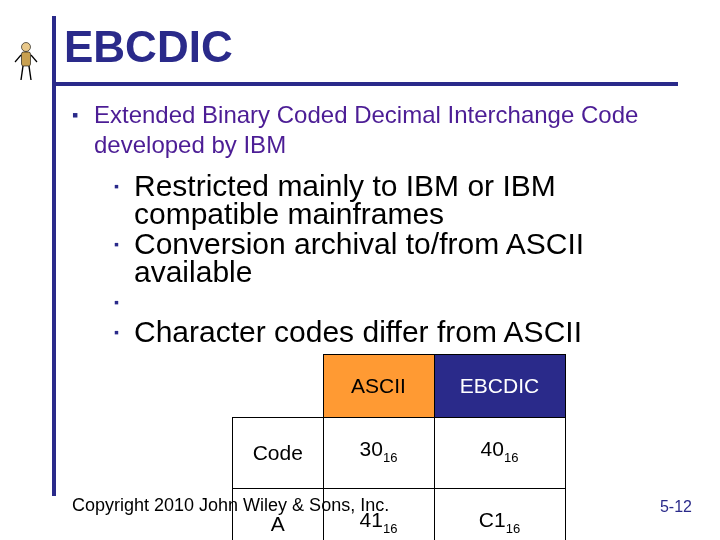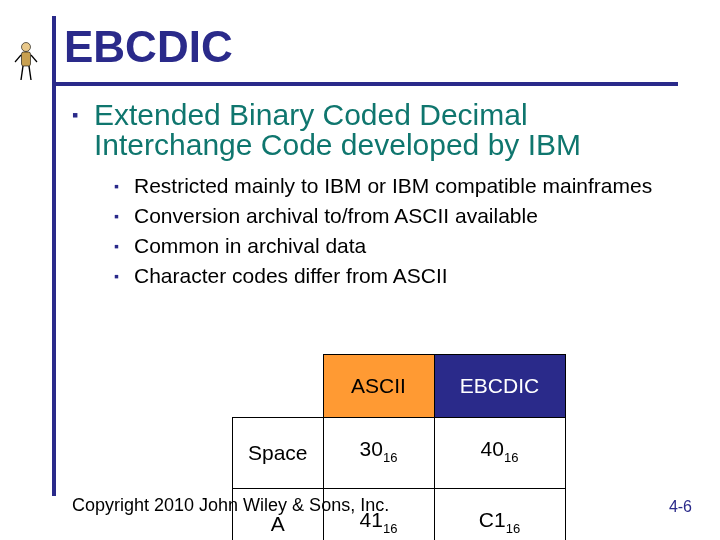--- a/index.html
+++ b/index.html
@@ -64,44 +64,44 @@
   }
   .b1 .bullet {
     flex: 0 0 auto;
     width: 14px;
     margin-right: 8px;
     color: #2a2a8a;
     font-size: 18px;
     line-height: 30px;
   }
   .b1 .txt {
-    font-size: 30px;
+    font-size: 24px;
     line-height: 30px;
     font-family: Arial, Helvetica, sans-serif;
-    color: #0f766e;
+    color: #4c1d95;
   }
   .b2list {
     margin-left: 42px;
     margin-top: 6px;
   }
   .b2 {
     display: flex;
     align-items: flex-start;
     margin-bottom: 2px;
   }
   .b2 .bullet {
     flex: 0 0 auto;
     width: 14px;
     margin-right: 6px;
     color: #2a2a8a;
     font-size: 14px;
     line-height: 28px;
   }
   .b2 .txt {
-    font-size: 21px;
+    font-size: 30px;
     line-height: 28px;
     font-family: Arial, Helvetica, sans-serif;
     color: #000;
   }
   .tablewrap {
     position: absolute;
     left: 232px;
     top: 354px;
   }
   table.cmp {
@@ -192,51 +192,50 @@
       <div class="b2">
         <div class="bullet">▪</div>
         <div class="txt">Restricted mainly to IBM or IBM compatible mainframes</div>
       </div>
       <div class="b2">
         <div class="bullet">▪</div>
         <div class="txt">Conversion archival to/from ASCII available</div>
       </div>
       <div class="b2">
         <div class="bullet">▪</div>
-        <div class="txt">Common in archival data</div>
       </div>
       <div class="b2">
         <div class="bullet">▪</div>
         <div class="txt">Character codes differ from ASCII</div>
       </div>
     </div>
   </div>
 
   <div class="tablewrap">
     <table class="cmp">
       <tbody>
           <tr>
         <th class="blank"></th>
         <th class="colA">ASCII</th>
         <th class="colB">EBCDIC</th>
       </tr>
       <tr>
-        <th class="rowhdr">Space</th>
+        <th class="rowhdr">Code</th>
         <td><span>30</span><span class="sub">16</span></td>
         <td><span>40</span><span class="sub">16</span></td>
       </tr>
       <tr>
         <th class="rowhdr">A</th>
         <td><span>41</span><span class="sub">16</span></td>
         <td><span>C1</span><span class="sub">16</span></td>
       </tr>
       <tr>
         <th class="rowhdr">b</th>
         <td><span>62</span><span class="sub">16</span></td>
         <td><span>82</span><span class="sub">16</span></td>
       </tr>
     </tbody>
       </table>
   </div>
 
   <div class="copyright">Copyright 2010 John Wiley &amp; Sons, Inc.</div>
-  <div class="pagenum">4-6</div>
+  <div class="pagenum">5-12</div>
 </div>
 
 </body></html>

